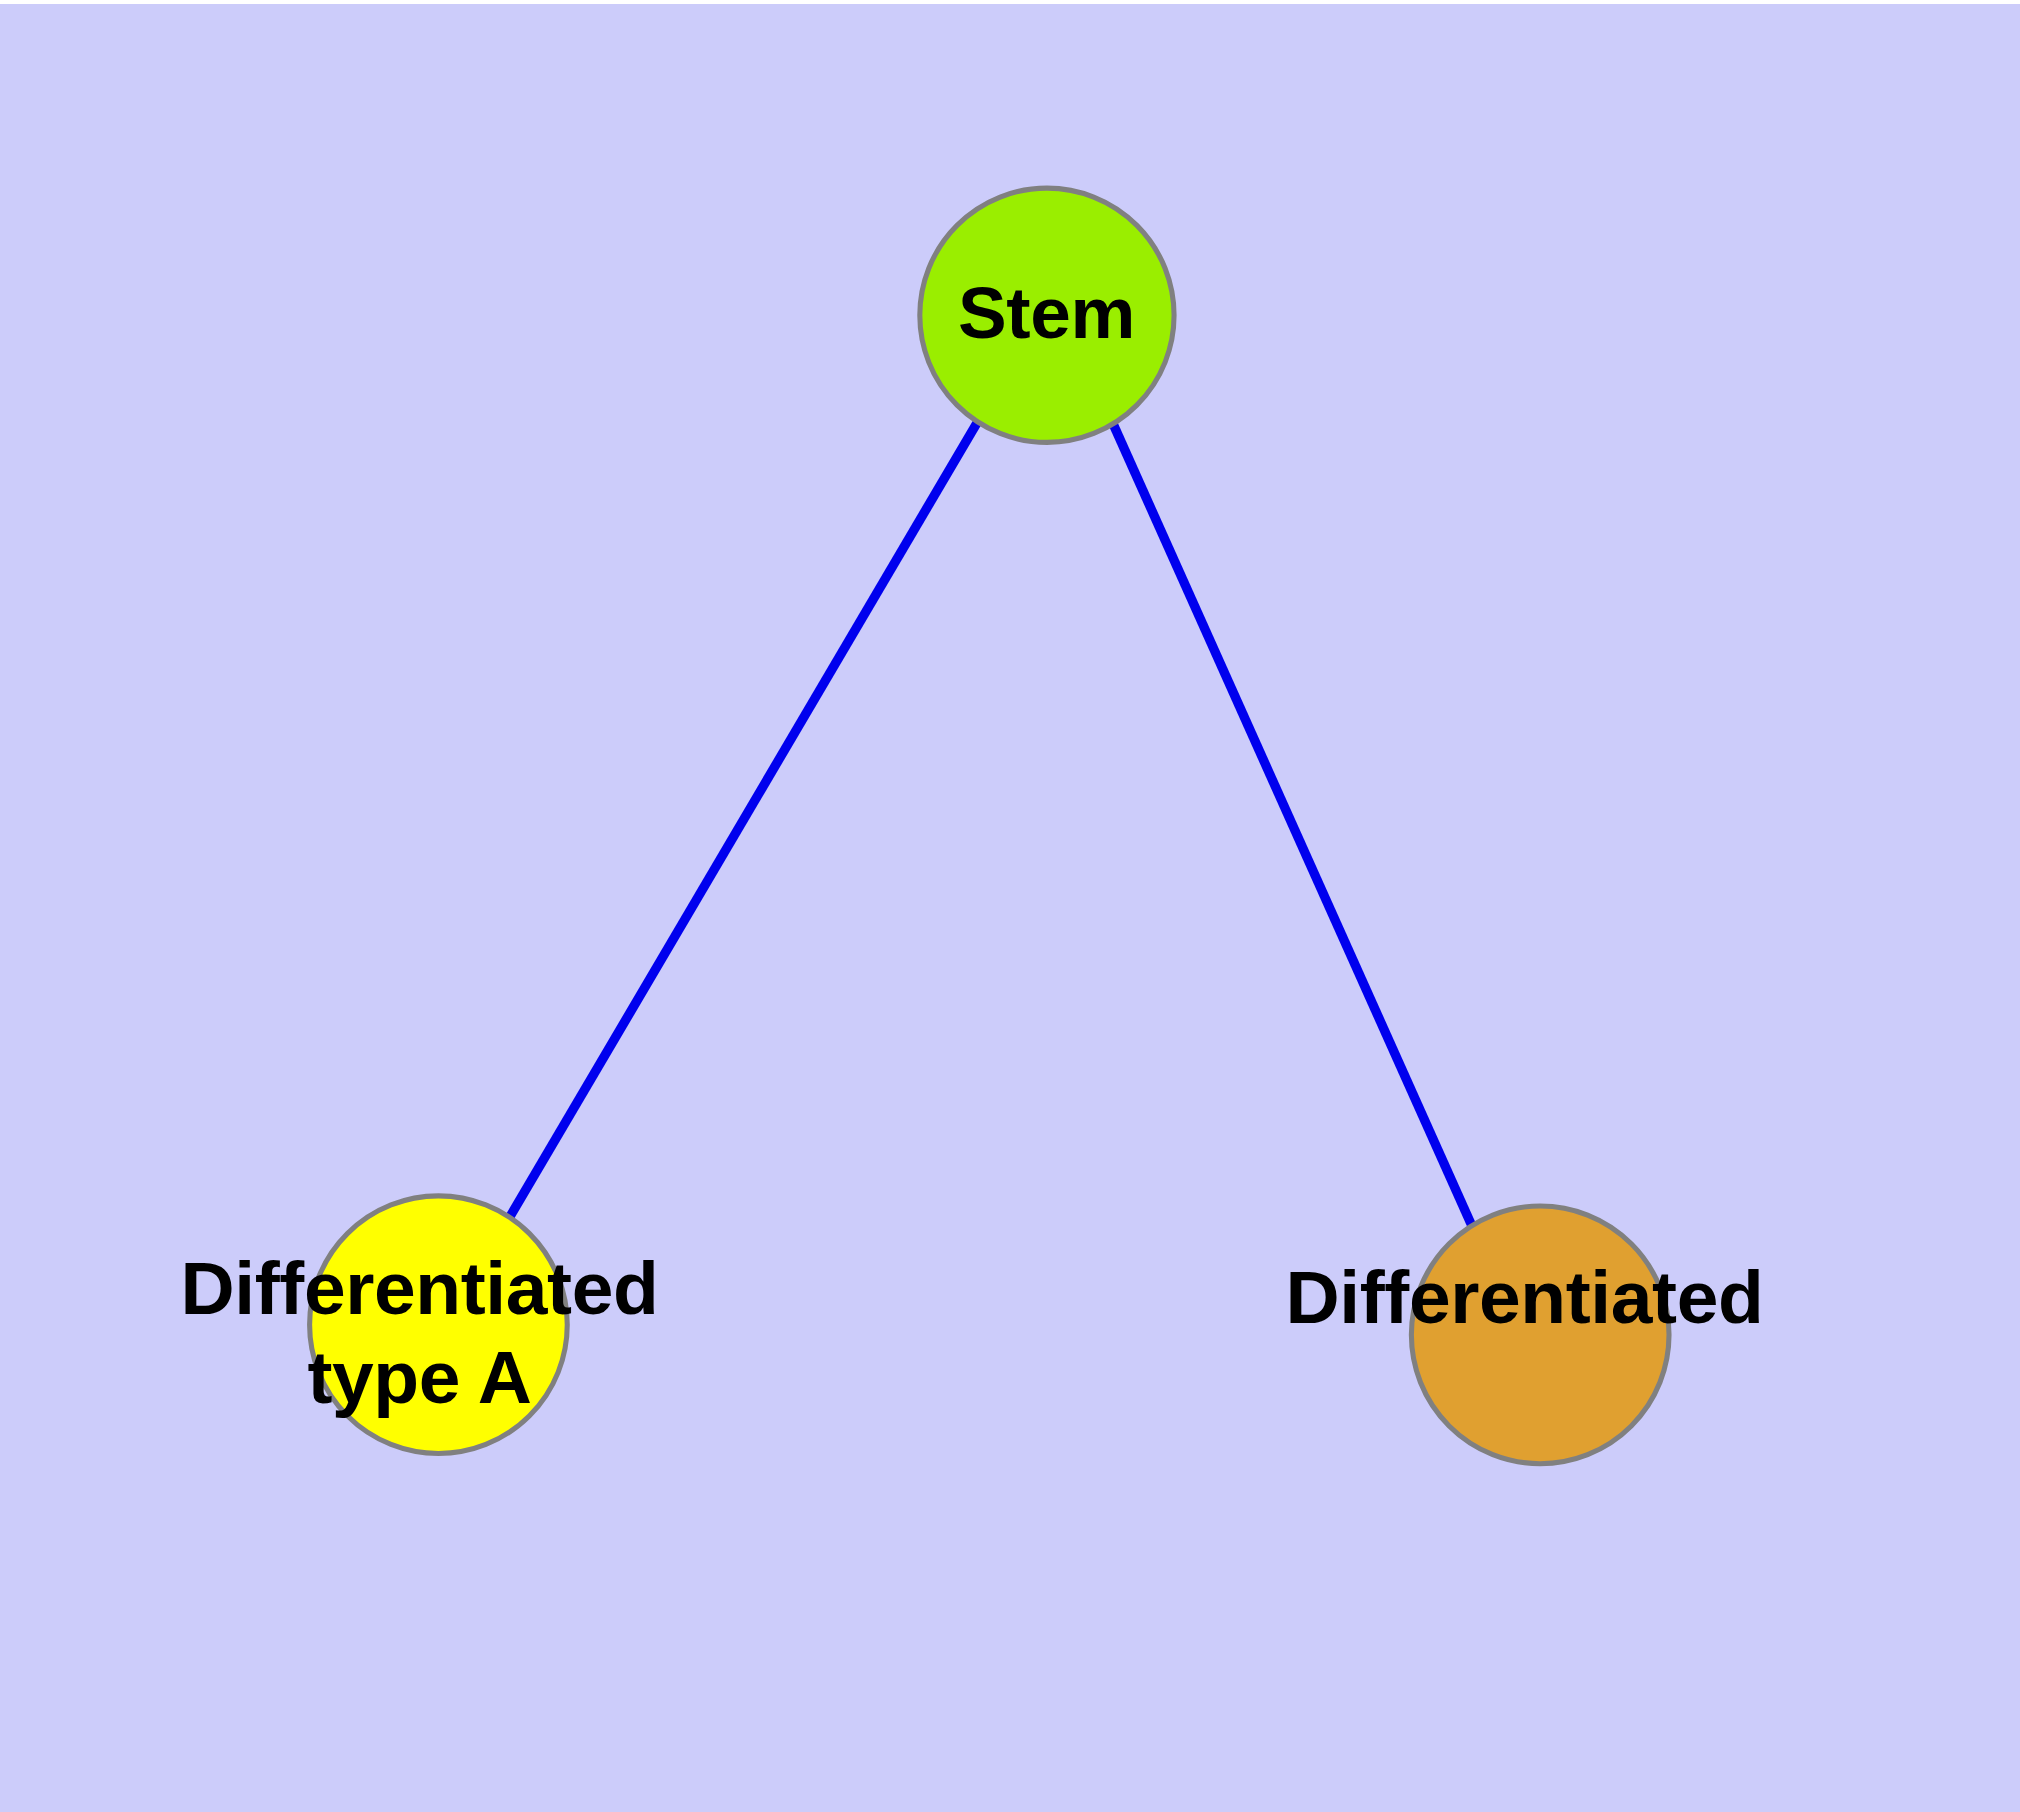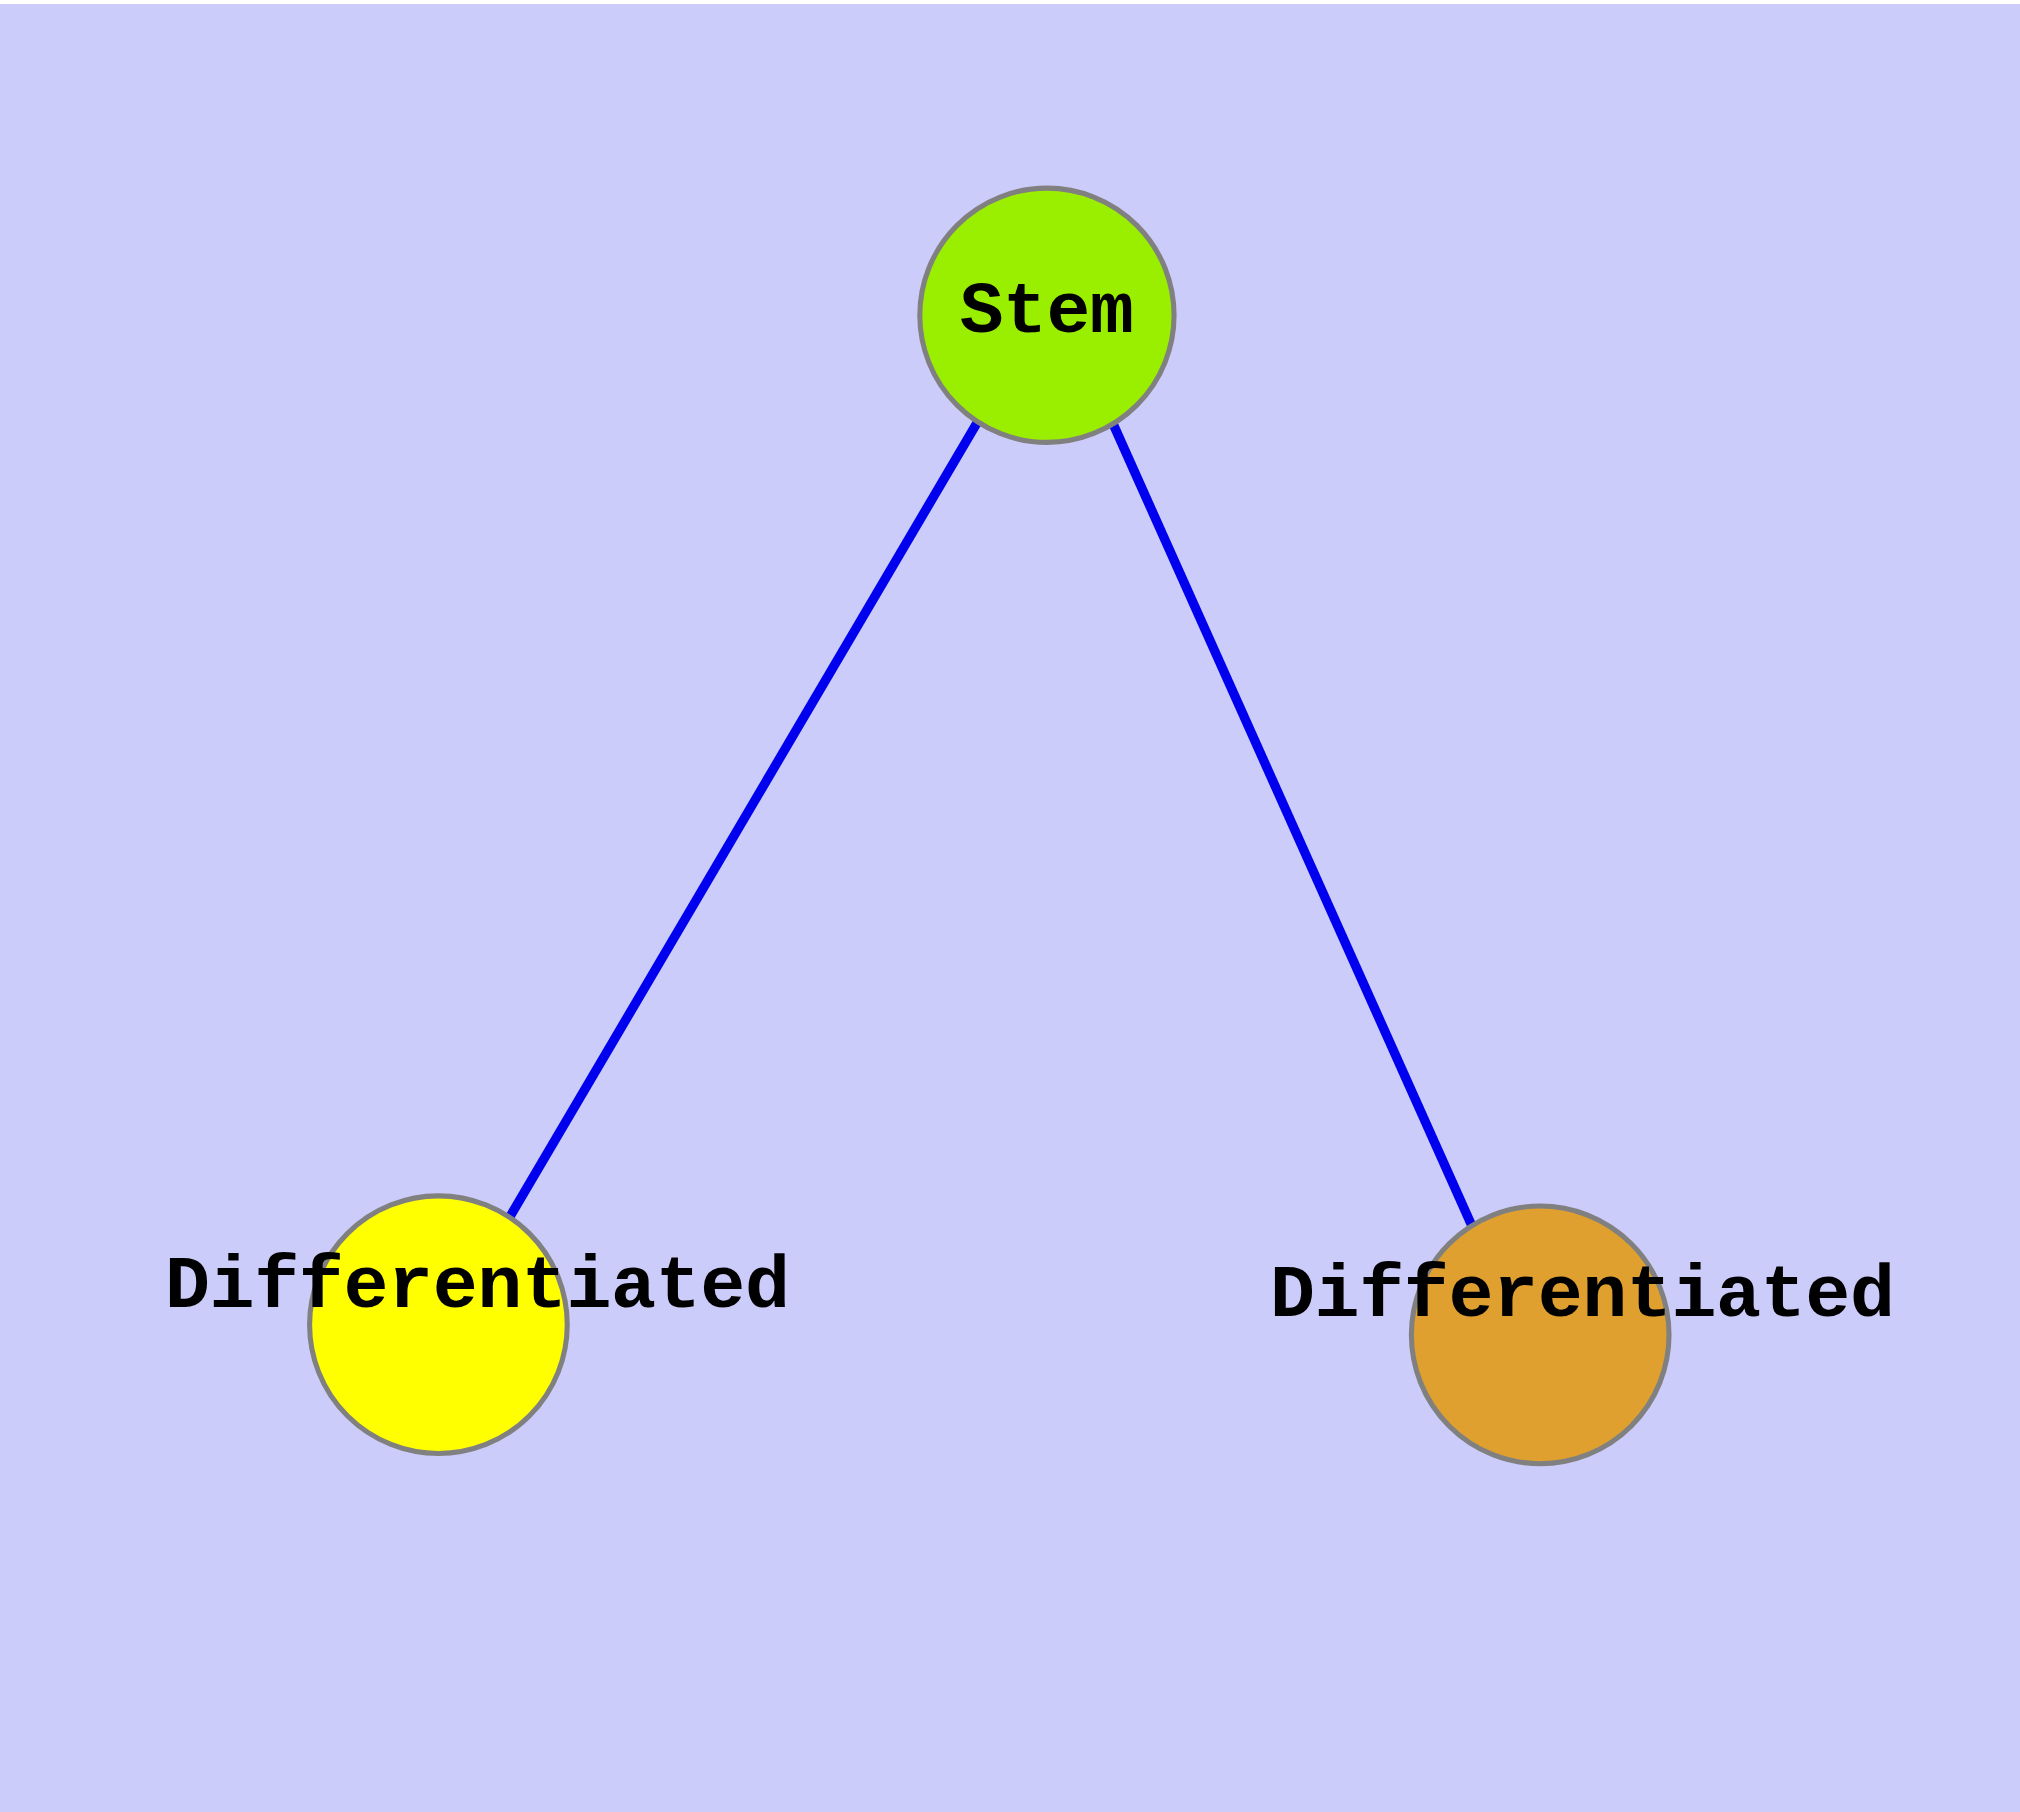--- a/index.html
+++ b/index.html
@@ -33,21 +33,21 @@
     left: 0;
     top: 0;
     width: 2021px;
     height: 1812px;
   }
   .node-label {
     position: absolute;
     text-align: center;
     color: #000000;
     font-weight: bold;
-    font-family: Liberation Mono, monospace;
+    font-family: Liberation Sans, sans-serif;
     white-space: nowrap;
     line-height: 1.18;
     pointer-events: none;
     letter-spacing: -0.4px;
   }
   #label-stem {
     font-size: 73px;
     left: 792px;
     top: 270px;
     width: 509px;
@@ -85,20 +85,21 @@
       <circle cx="1817" cy="1575" r="152" fill="#e0a030" stroke="#808080" stroke-width="6"></circle>
     </g>
   </svg>
 
   <div class="node-label" id="label-stem" style="color: rgb(0, 0, 0);">
     <div>Stem</div>
   </div>
 
   <div class="node-label" id="label-diff-a" style="color: rgb(0, 0, 0);">
     <div>Differentiated</div>
+    <div>type A</div>
   </div>
 
   <div class="node-label" id="label-diff-b" style="color: rgb(0, 0, 0);">
     <div>Differentiated</div>
   </div>
 
 </div>
 
 
 </body></html>

